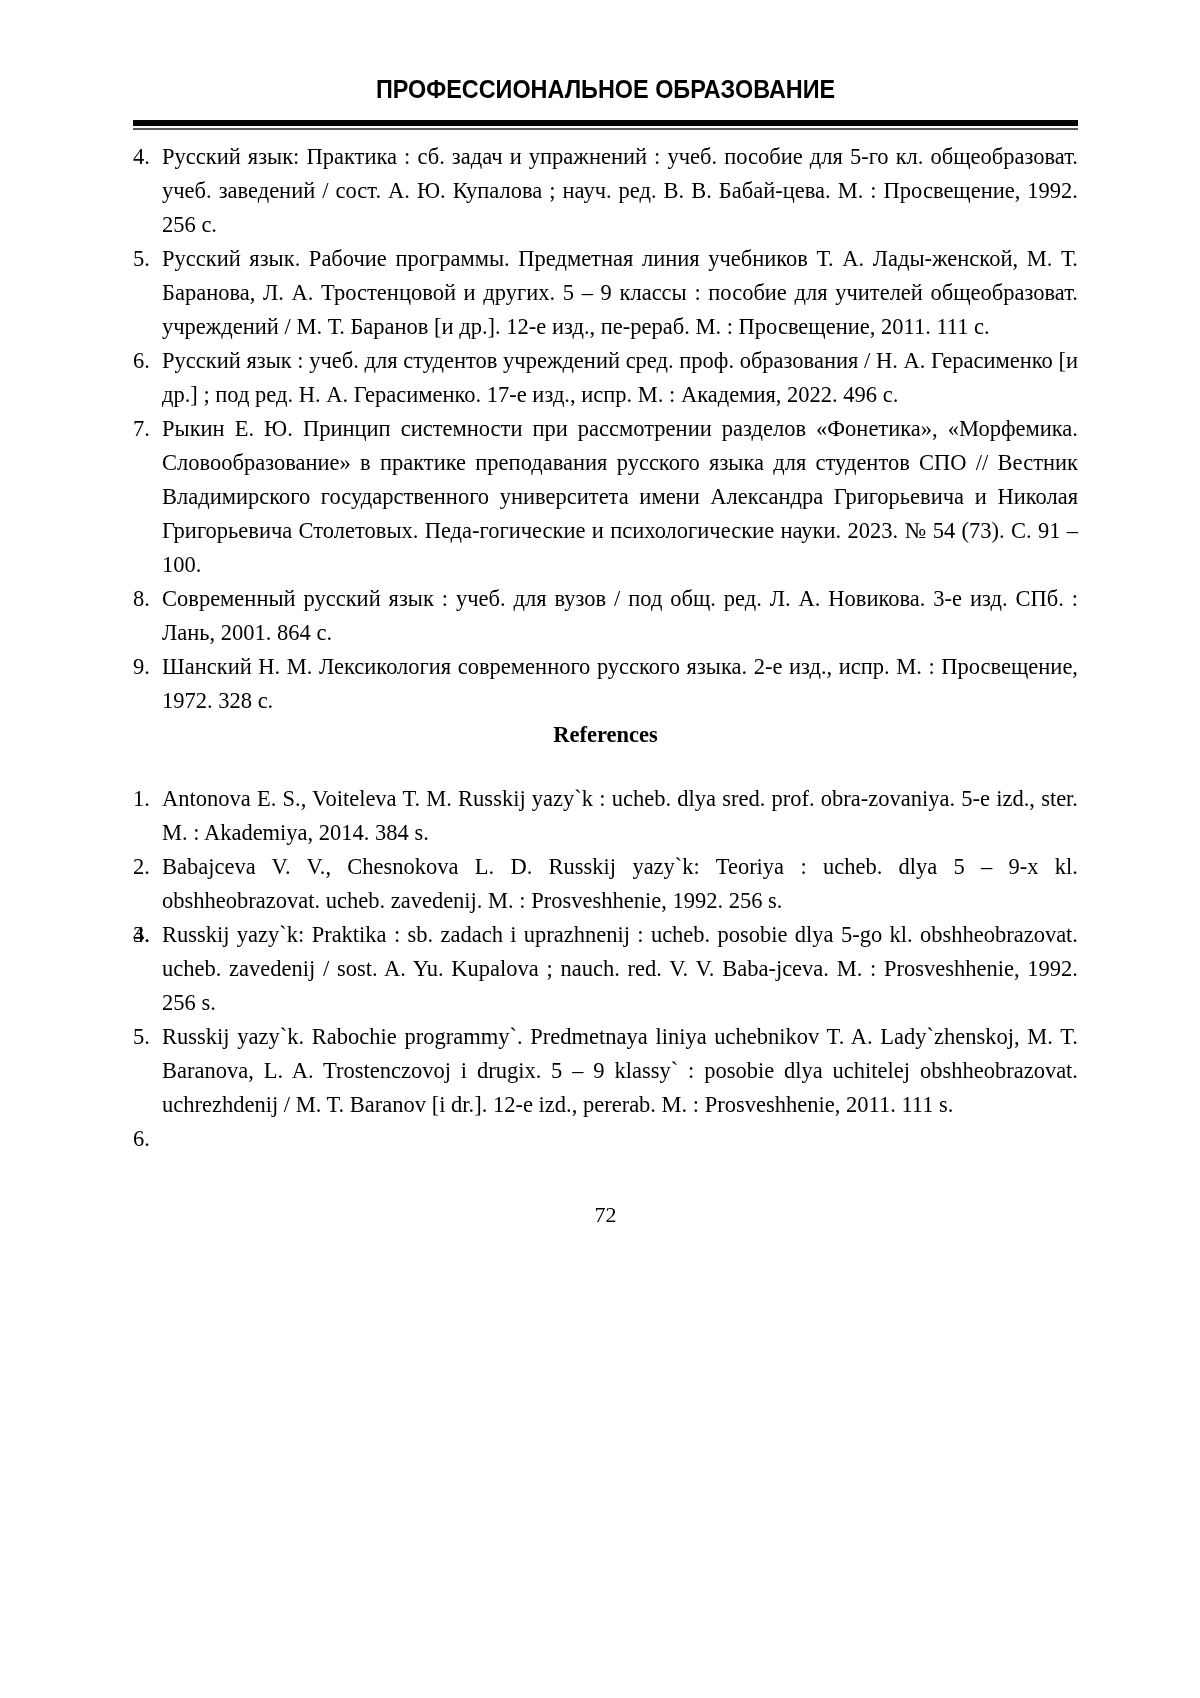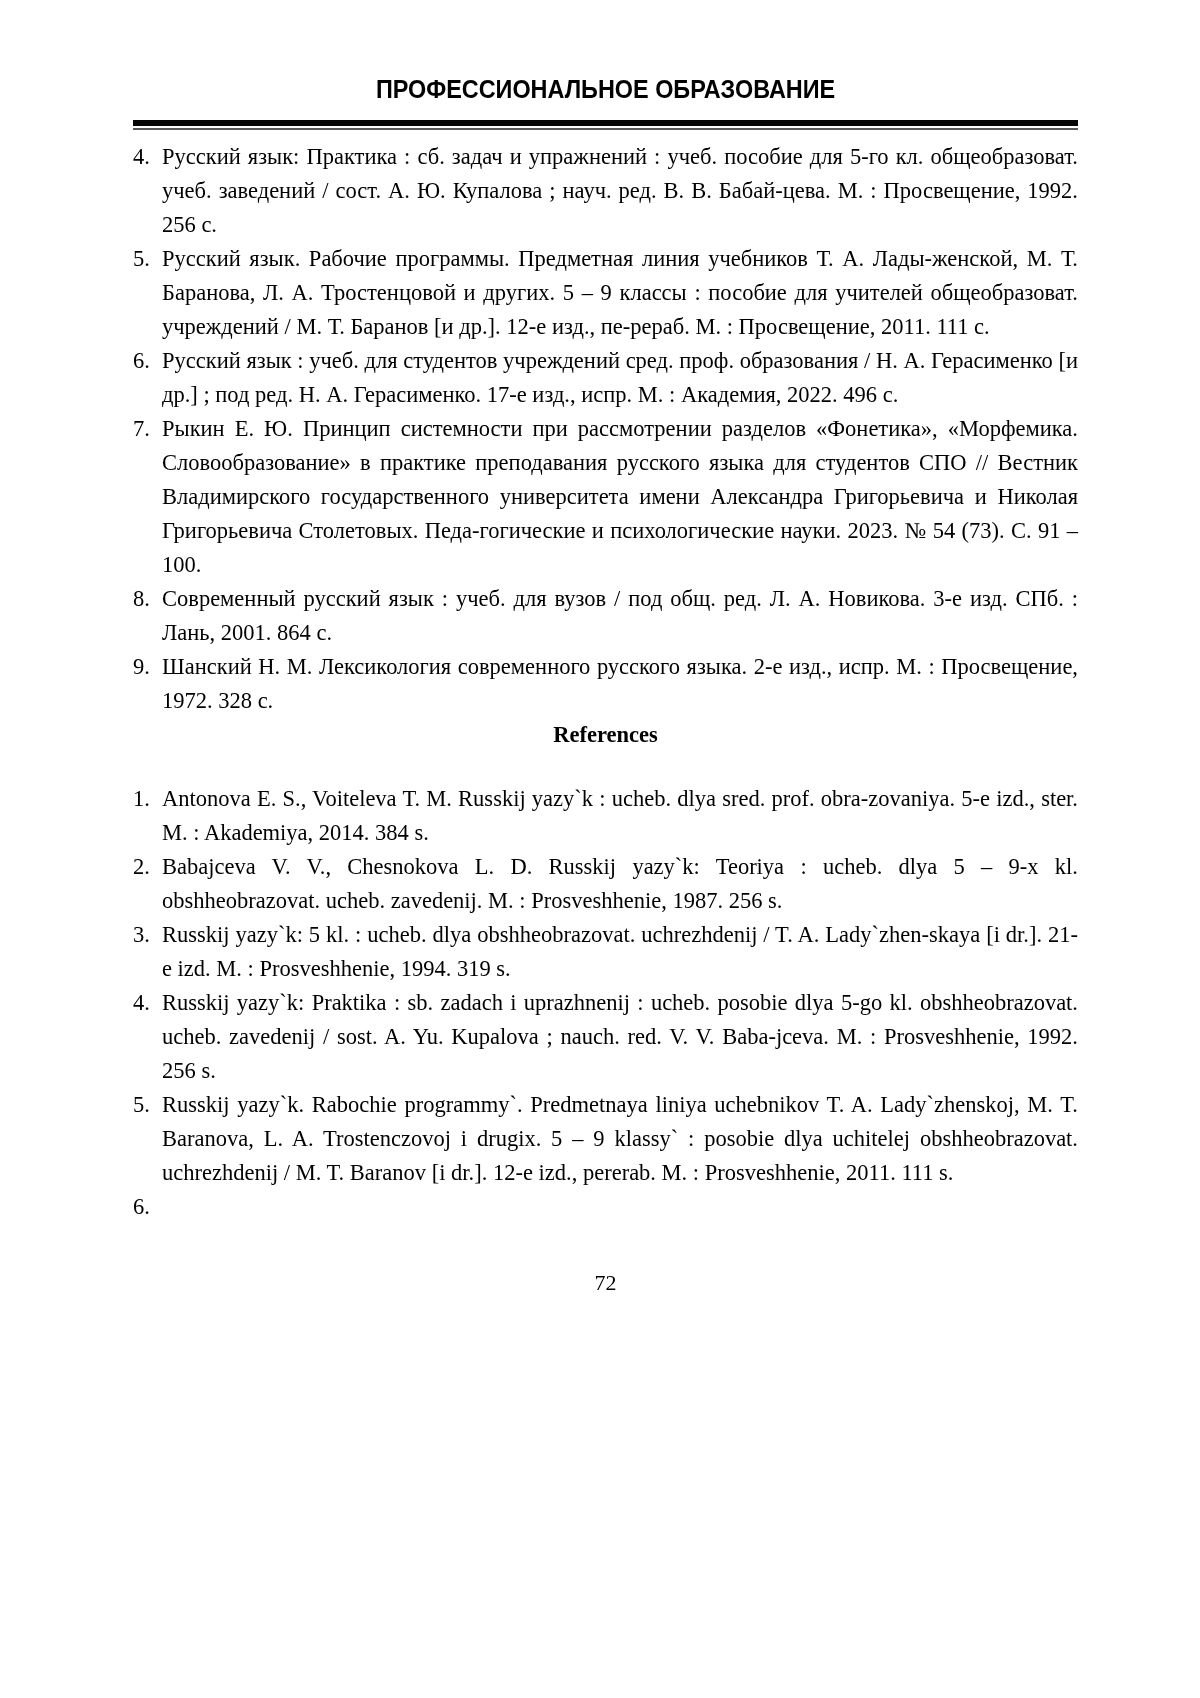--- a/index.html
+++ b/index.html
@@ -87,25 +87,24 @@
 
   <div class="refs-heading">References</div>
 
   <div class="refs-list">
     <div class="ref-item">
       <span class="ref-num">1.</span>
       <span>Antonova E. S., Voiteleva T. M. Russkij yazy`k : ucheb. dlya sred. prof. obra-zovaniya. 5-e izd., ster. M. : Akademiya, 2014. 384 s.</span>
     </div>
     <div class="ref-item">
       <span class="ref-num">2.</span>
-      <span>Babajceva V. V., Chesnokova L. D. Russkij yazy`k: Teoriya : ucheb. dlya 5 – 9-x kl. obshheobrazovat. ucheb. zavedenij. M. : Prosveshhenie, 1987. 256 s.</span>
+      <span>Babajceva V. V., Chesnokova L. D. Russkij yazy`k: Teoriya : ucheb. dlya 5 – 9-x kl. obshheobrazovat. ucheb. zavedenij. M. : Prosveshhenie, 1992. 256 s.</span>
     </div>
     <div class="ref-item">
       <span class="ref-num">3.</span>
-      <span>Russkij yazy`k: 5 kl. : ucheb. dlya obshheobrazovat. uchrezhdenij / T. A. Lady`zhen-skaya [i dr.]. 21-e izd. M. : Prosveshhenie, 1994. 319 s.</span>
     </div>
     <div class="ref-item">
       <span class="ref-num">4.</span>
       <span>Russkij yazy`k: Praktika : sb. zadach i uprazhnenij : ucheb. posobie dlya 5-go kl. obshheobrazovat. ucheb. zavedenij / sost. A. Yu. Kupalova ; nauch. red. V. V. Baba-jceva. M. : Prosveshhenie, 1992. 256 s.</span>
     </div>
     <div class="ref-item">
       <span class="ref-num">5.</span>
       <span>Russkij yazy`k. Rabochie programmy`. Predmetnaya liniya uchebnikov T. A. Lady`zhenskoj, M. T. Baranova, L. A. Trostenczovoj i drugix. 5 – 9 klassy` : posobie dlya uchitelej obshheobrazovat. uchrezhdenij / M. T. Baranov [i dr.]. 12-e izd., pererab. M. : Prosveshhenie, 2011. 111 s.</span>
     </div>
     <div class="ref-item">

